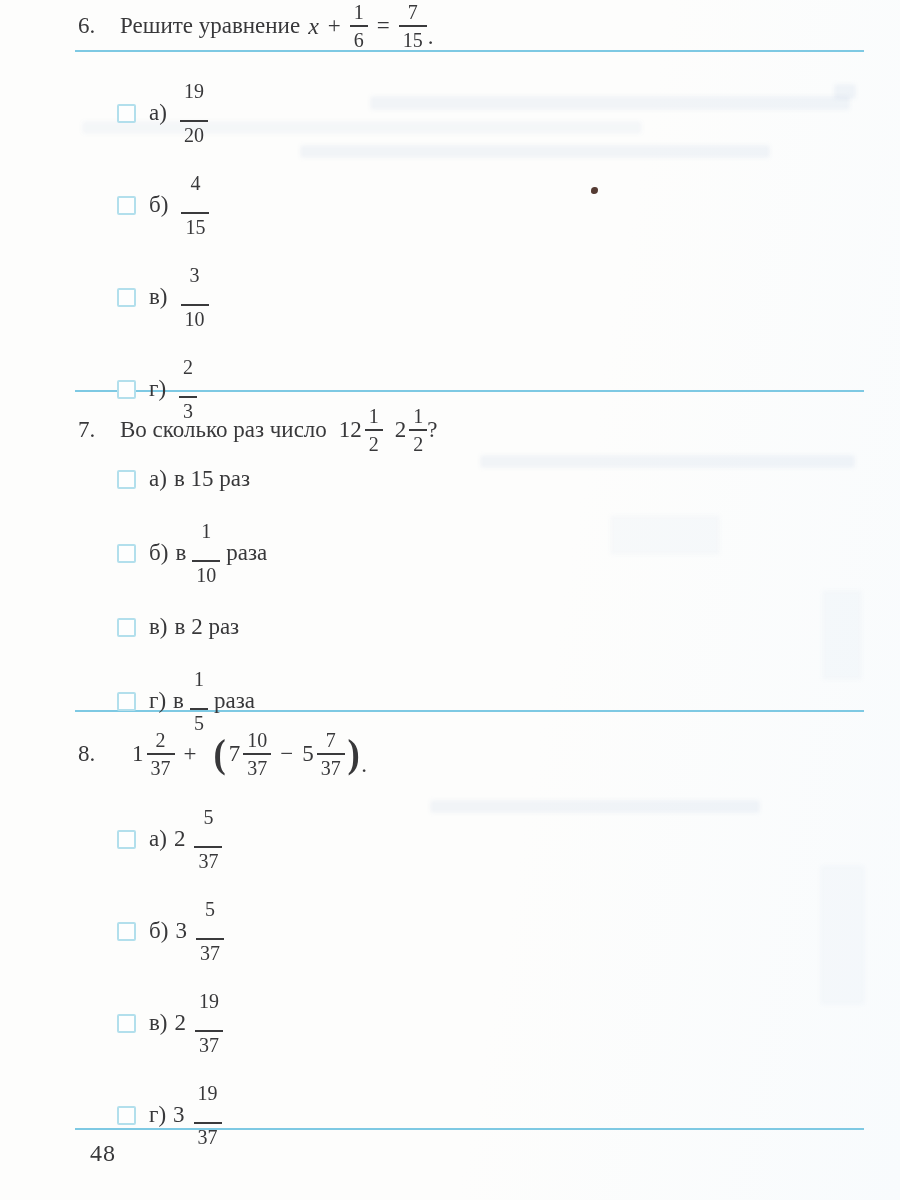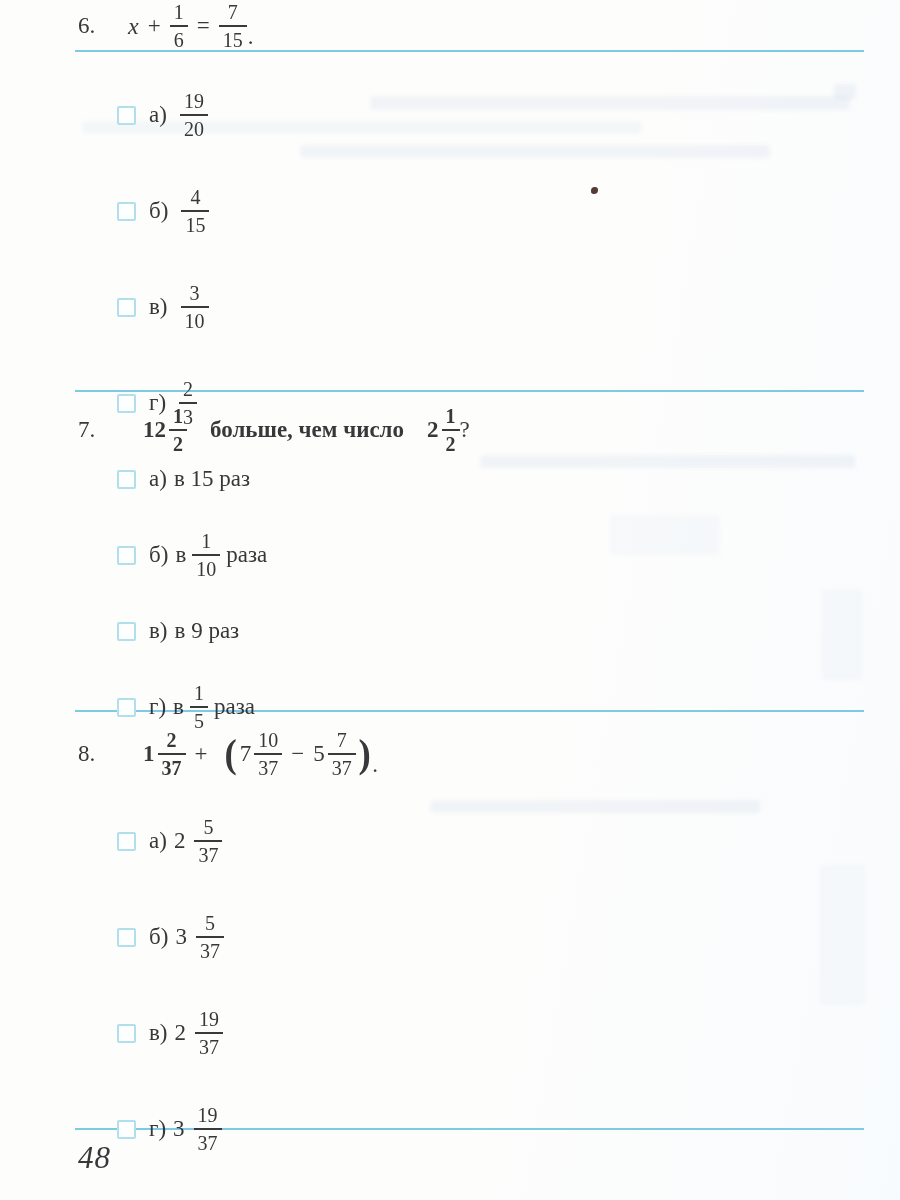--- a/index.html
+++ b/index.html
@@ -21,21 +21,21 @@
   }
   .question { position: absolute; left: 78px; width: 782px; }
   .q-title {
     display: flex;
     align-items: center;
     font-size: 23px;
     min-height: 52px;
     white-space: nowrap;
   }
   .q-num { flex: 0 0 42px; }
-  .gap-l { margin-left: 23px; font-weight: bold; }
+  .gap-l { margin-left: 12px; }
   .q-op { margin: 0 9px; }
   .q-var { font-style: italic; margin-left: 8px; font-size: 24px; }
   .tail-low { transform: translateY(11px); margin-left: 1px; }
   .frac {
     display: inline-flex;
     flex-direction: column;
     align-items: center;
     font-size: 20px;
     line-height: 1.0;
     vertical-align: middle;
@@ -68,29 +68,28 @@
   .checkbox {
     flex: 0 0 15px;
     width: 15px;
     height: 15px;
     border: 2px solid #b2dfec;
     border-radius: 2px;
     background: #fdfefe;
   }
   .opt-label { margin-left: 13px; }
   .opt-content { margin-left: 7px; display: inline-flex; align-items: center; }
-  .opt-content .frac { margin: 18px 6px; }
+  .opt-content .frac { margin: 8px 6px; gap: 16px; }
   .opt-text { }
   .page-number {
     position: absolute;
-    left: 78px;
+    left: 90px;
     top: 1140px;
-    font-size: 31px;
+    font-size: 24px;
     letter-spacing: 1px;
-    font-style: italic;
   }
   .bleed {
     position: absolute;
     background: rgba(125, 160, 195, 0.09);
     filter: blur(2px);
     border-radius: 3px;
     pointer-events: none;
   }
   .speck {
     position: absolute;
@@ -120,20 +119,21 @@
   <div class="bleed" style="left:480px;top:455px;width:375px;height:13px"></div>
   <div class="bleed" style="left:610px;top:515px;width:110px;height:40px;opacity:.5"></div>
   <div class="bleed" style="left:822px;top:590px;width:40px;height:90px;opacity:.5"></div>
   <div class="bleed" style="left:430px;top:800px;width:330px;height:13px"></div>
   <div class="bleed" style="left:820px;top:865px;width:45px;height:140px;opacity:.45"></div>
   <div class="speck"></div>
 
   <section class="question" id="q6">
     <div class="q-title">
       <span class="q-num">6.</span>
+      <span class="q-text">Решите уравнение</span>
       <span class="q-var">x</span>
       <span class="q-op">+</span>
       <span class="frac">
         <span class="fnum">1</span>
         <span class="fden">6</span>
       </span>
       <span class="q-op">=</span>
       <span class="frac">
         <span class="fnum">7</span>
         <span class="fden">15</span>
@@ -180,28 +180,28 @@
               <span class="fden">3</span>
             </span>
           </span>
       </div>
     </div>
   </section>
 
   <section class="question" id="q7" style="top:404px">
     <div class="q-title">
       <span class="q-num">7.</span>
+      <span class="q-text">Во сколько раз число</span>
       <span class="mixed gap-l">
         <span class="whole">12</span>
         <span class="frac">
             <span class="fnum">1</span>
             <span class="fden">2</span>
           </span>
       </span>
-      <span class="q-text gap-l">больше, чем число</span>
       <span class="mixed gap-l">
         <span class="whole">2</span>
         <span class="frac">
             <span class="fnum">1</span>
             <span class="fden">2</span>
           </span>
       </span>
       <span>?</span>
     </div>
     <div class="options">
@@ -221,21 +221,21 @@
               <span class="fnum">1</span>
               <span class="fden">10</span>
             </span>
           <span class="opt-text">раза</span>
         </span>
       </div>
       <div class="option">
         <span class="checkbox"></span>
         <span class="opt-label">в)</span>
         <span class="opt-content">
-            <span class="opt-text">в 9 раз</span>
+            <span class="opt-text">в 2 раз</span>
           </span>
       </div>
       <div class="option">
         <span class="checkbox"></span>
         <span class="opt-label">г)</span>
         <span class="opt-content">
           <span class="opt-text">в</span>
           <span class="frac">
               <span class="fnum">1</span>
               <span class="fden">5</span>

